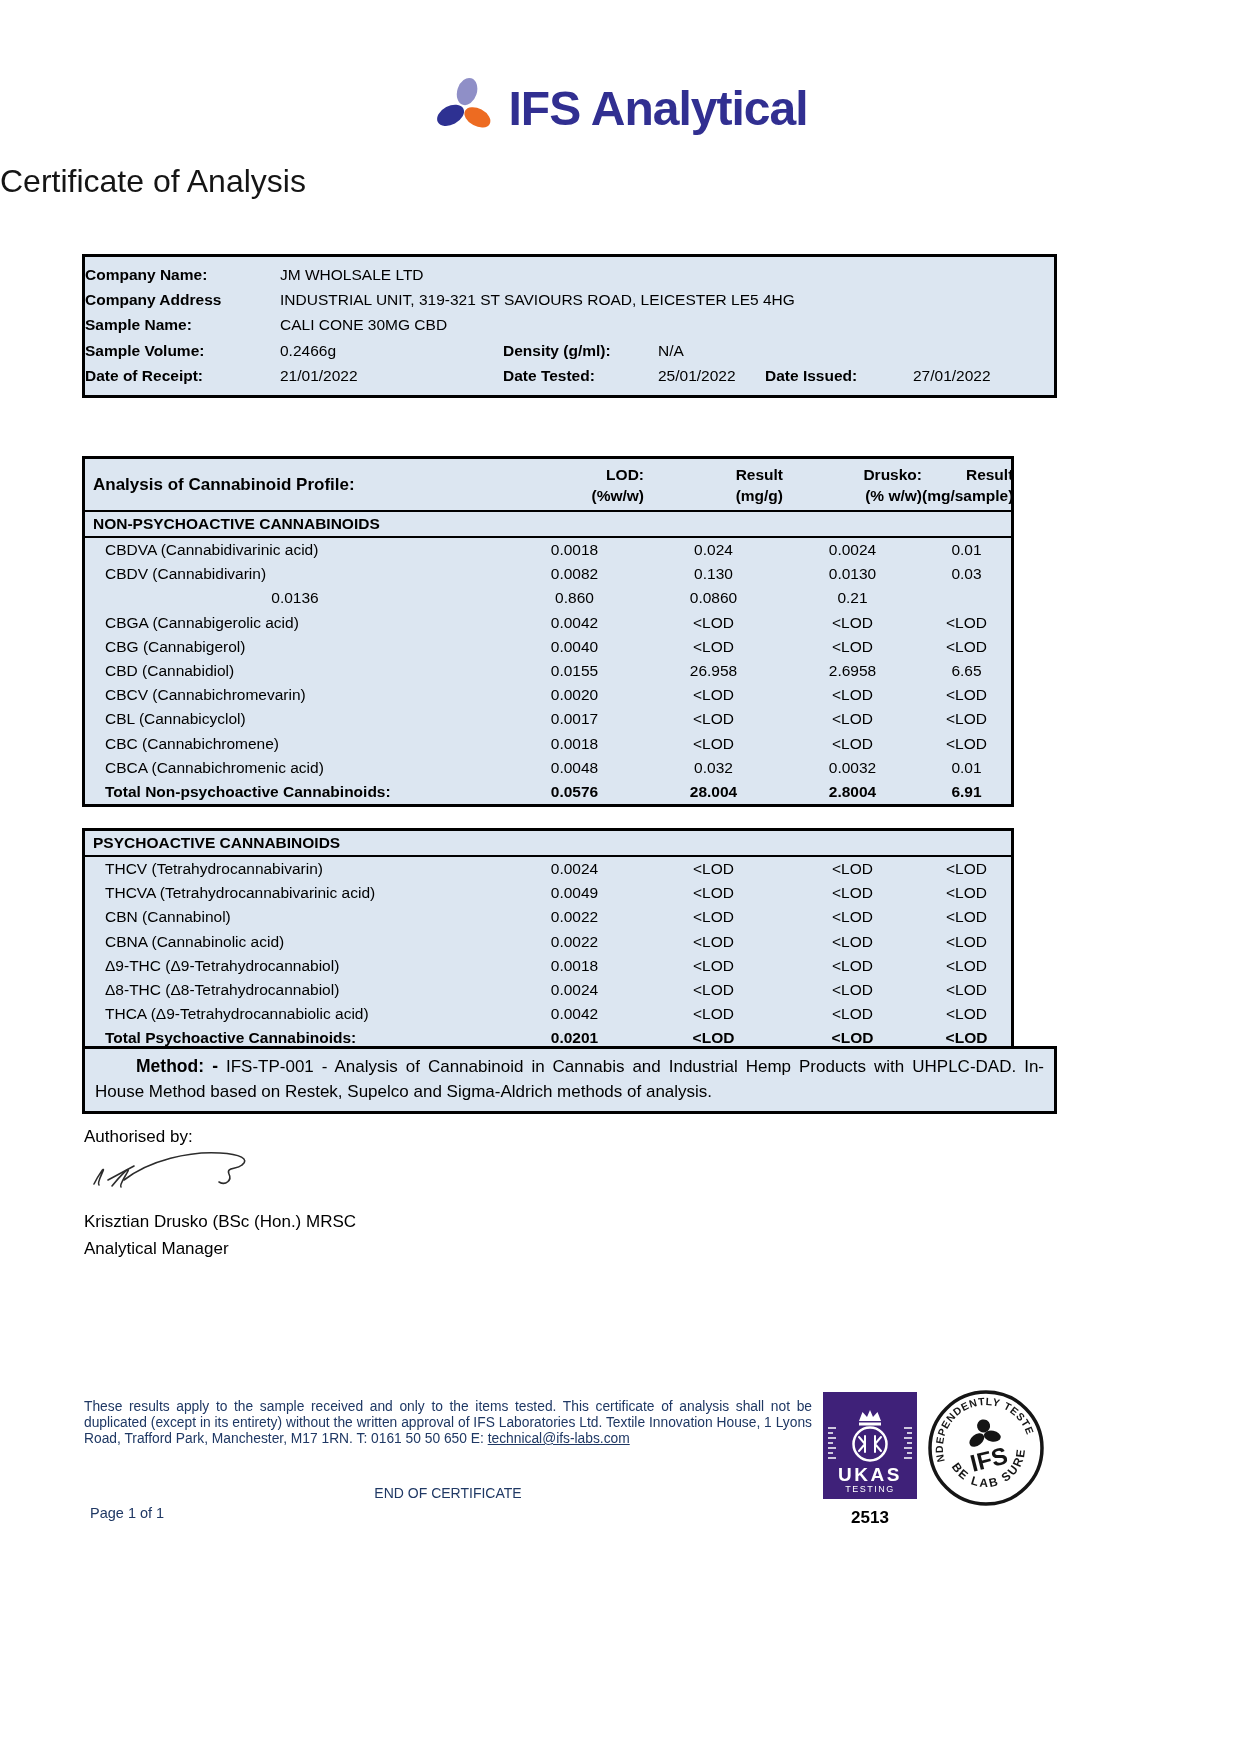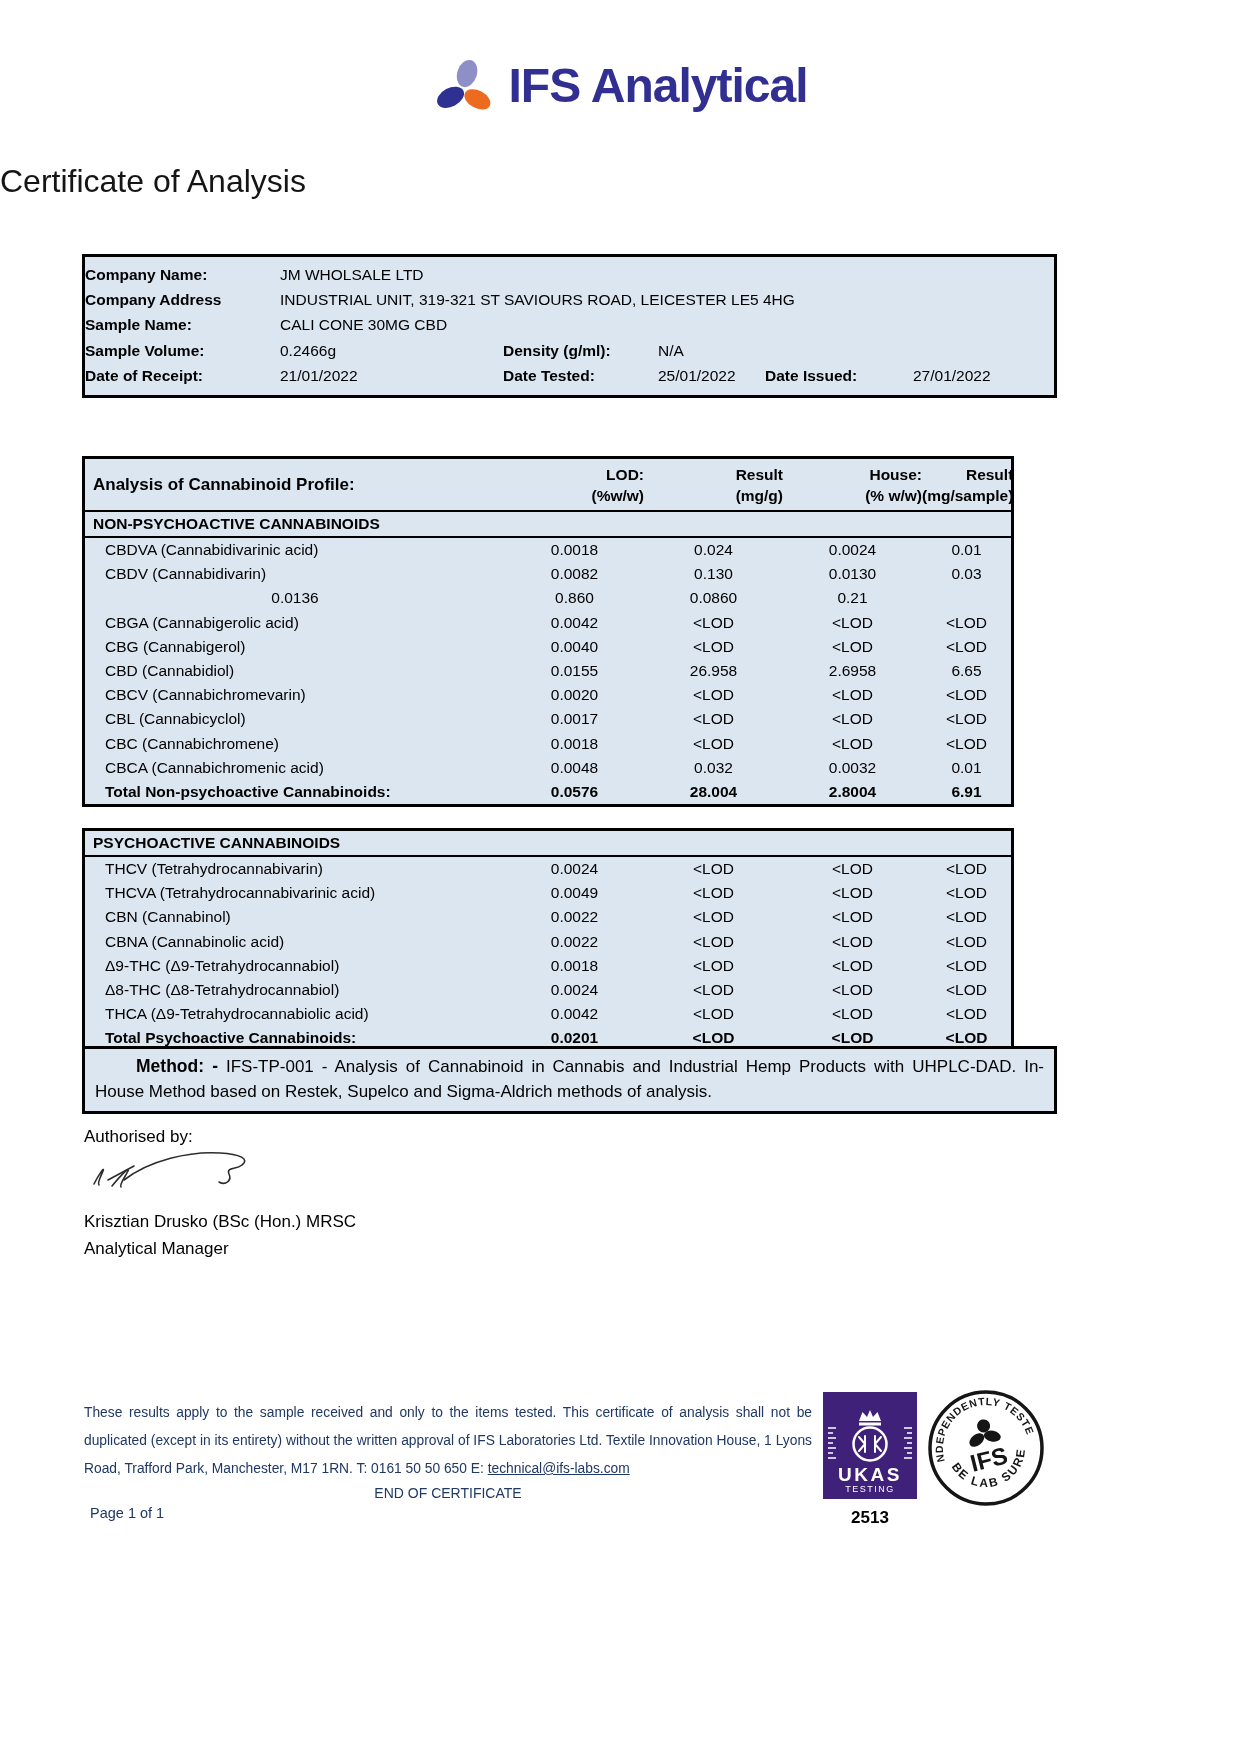--- a/index.html
+++ b/index.html
@@ -4,21 +4,21 @@
 <style>
   html,body { margin:0; padding:0; }
   body {
     width:1240px; height:1754px; position:relative; background:#ffffff;
     font-family:"Liberation Sans","DejaVu Sans",sans-serif; color:#000;
     overflow:hidden;
   }
   .abs { position:absolute; }
 
   
-  .brand-row { top:58px; left:0; width:100%; display:flex; justify-content:center; gap:12px; }
+  .brand-row { top:76px; left:0; width:100%; display:flex; justify-content:center; align-items:center; gap:12px; }
   .brand-text { font-size:48px; font-weight:bold; color:#312f91; letter-spacing:-1px; }
   .doc-title { top:163px; left:0; width:100%; text-align:left; font-size:32px; color:#151515; }
 
   
   .info-panel {
     top:254px; left:82px; width:975px; box-sizing:border-box;
     background:#dce6f1; border:3px solid #000; padding:5px 0 7px 0;
   }
   .info-row { display:flex; padding-left:0; font-size:15.5px; line-height:25.2px; }
   .ilabel { font-weight:bold; }
@@ -51,21 +51,21 @@
   }
   .method-label { font-weight:bold; font-size:17.5px;margin-left:41px; }
 
   
   .auth-label { top:1127px; left:84px; font-size:17px; }
   .signature { top:1146px; left:88px; }
   .auth-name { top:1212px; left:84px; font-size:17px; }
   .auth-role { top:1239px; left:84px; font-size:17px; }
 
   
-  .disclaimer { top:1399px; left:84px; width:728px; font-size:13.8px; line-height:28px; color:#1f3864; text-align:justify; }
+  .disclaimer { top:1399px; left:84px; width:728px; font-size:13.8px; line-height:16px; color:#1f3864; text-align:justify; }
   .email-link { color:#1f3864; text-decoration:underline; cursor:pointer; }
   .end-cert { top:1485px; left:84px; width:728px; text-align:center; font-size:14px; color:#1f3864; }
   .page-num { top:1505px; left:90px; font-size:14.5px; color:#1f3864; }
   .ukas-block { top:1392px; left:823px; width:94px; text-align:center; }
   .ukas-number { font-size:17px; font-weight:bold; color:#000; margin-top:5px; }
   .ifs-stamp { top:1388px; left:926px; }
 </style>
 </head>
 <body>
 
@@ -115,21 +115,21 @@
     <div class="table-title">Analysis of Cannabinoid Profile:</div>
     <div class="chead">
       <div>LOD:</div>
       <div>(%w/w)</div>
     </div>
     <div class="chead">
       <div>Result</div>
       <div>(mg/g)</div>
     </div>
     <div class="chead">
-      <div>House:</div>
+      <div>Drusko:</div>
       <div>(% w/w)</div>
     </div>
     <div class="chead">
       <div>Result</div>
       <div>(mg/sample)</div>
     </div>
   </div>
   <div class="section-row">NON-PSYCHOACTIVE CANNABINOIDS</div>
   <div>
       <div class="trow">

